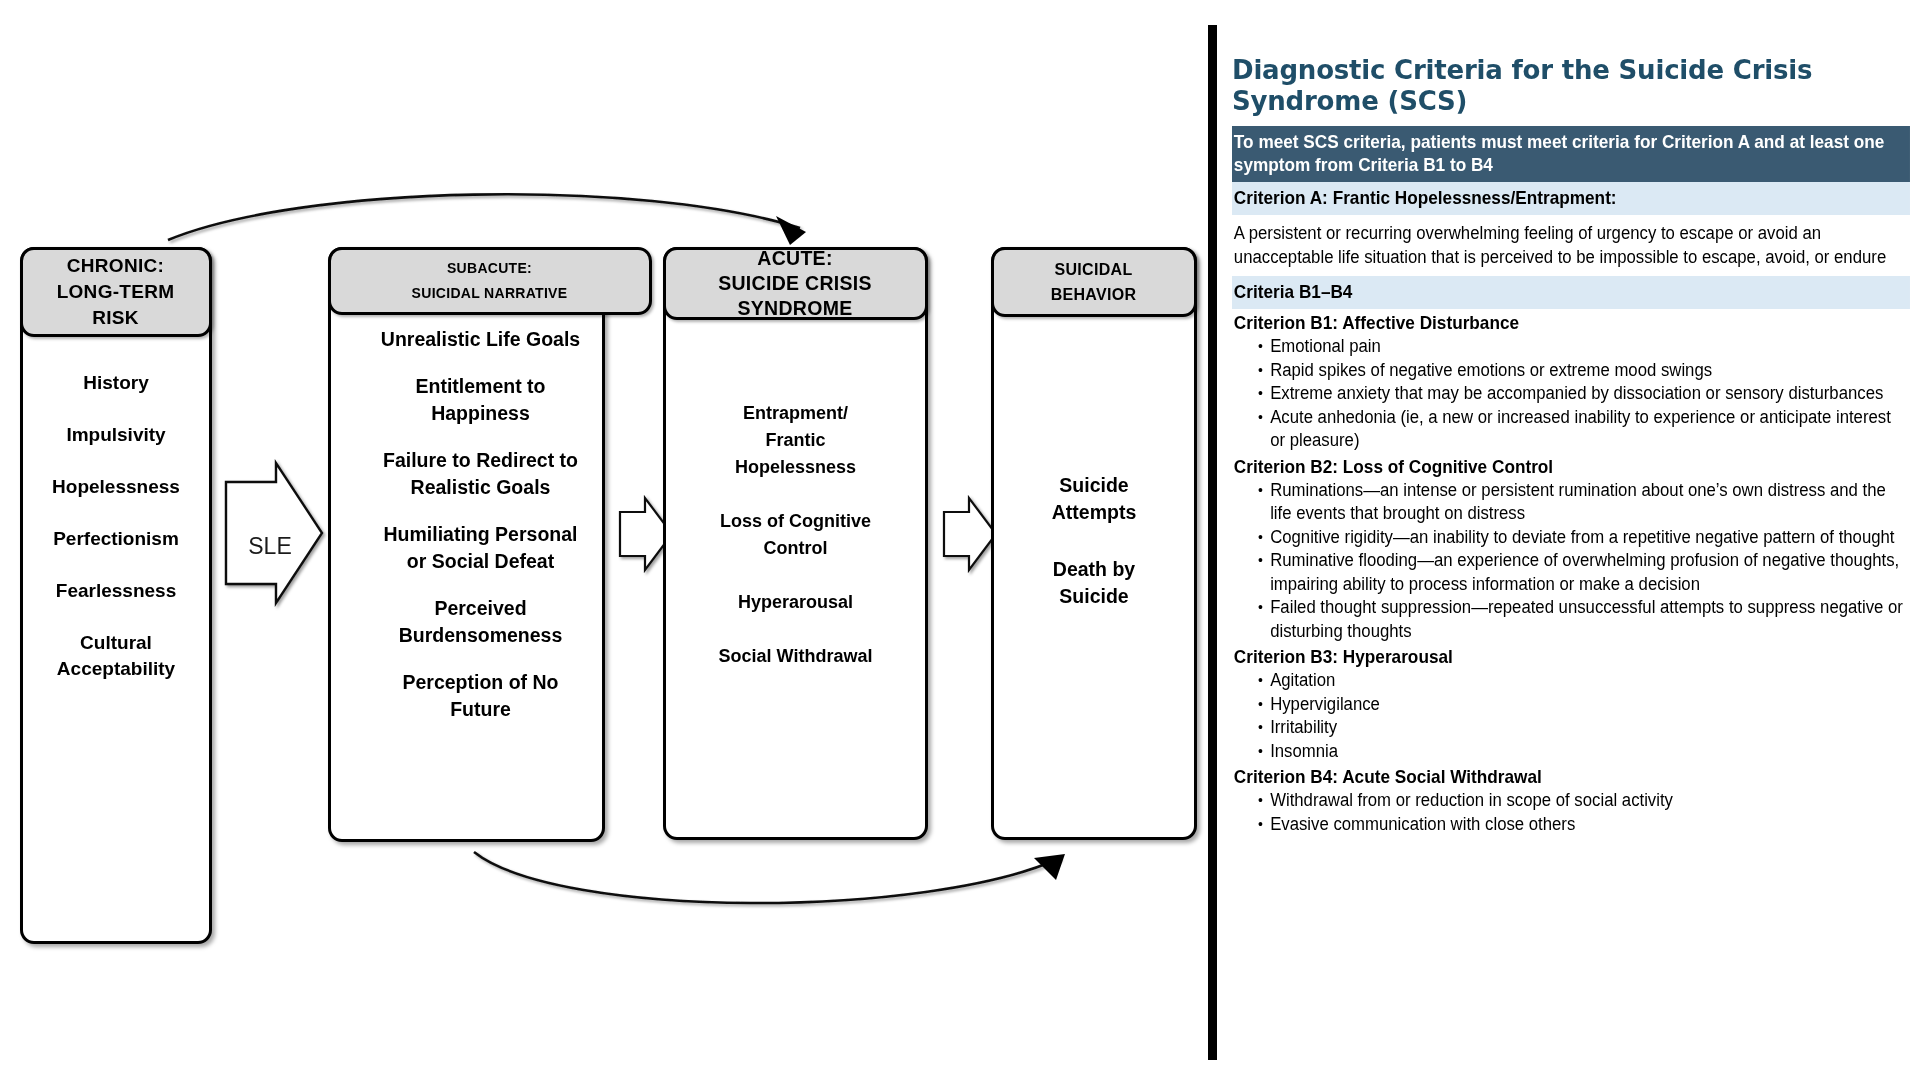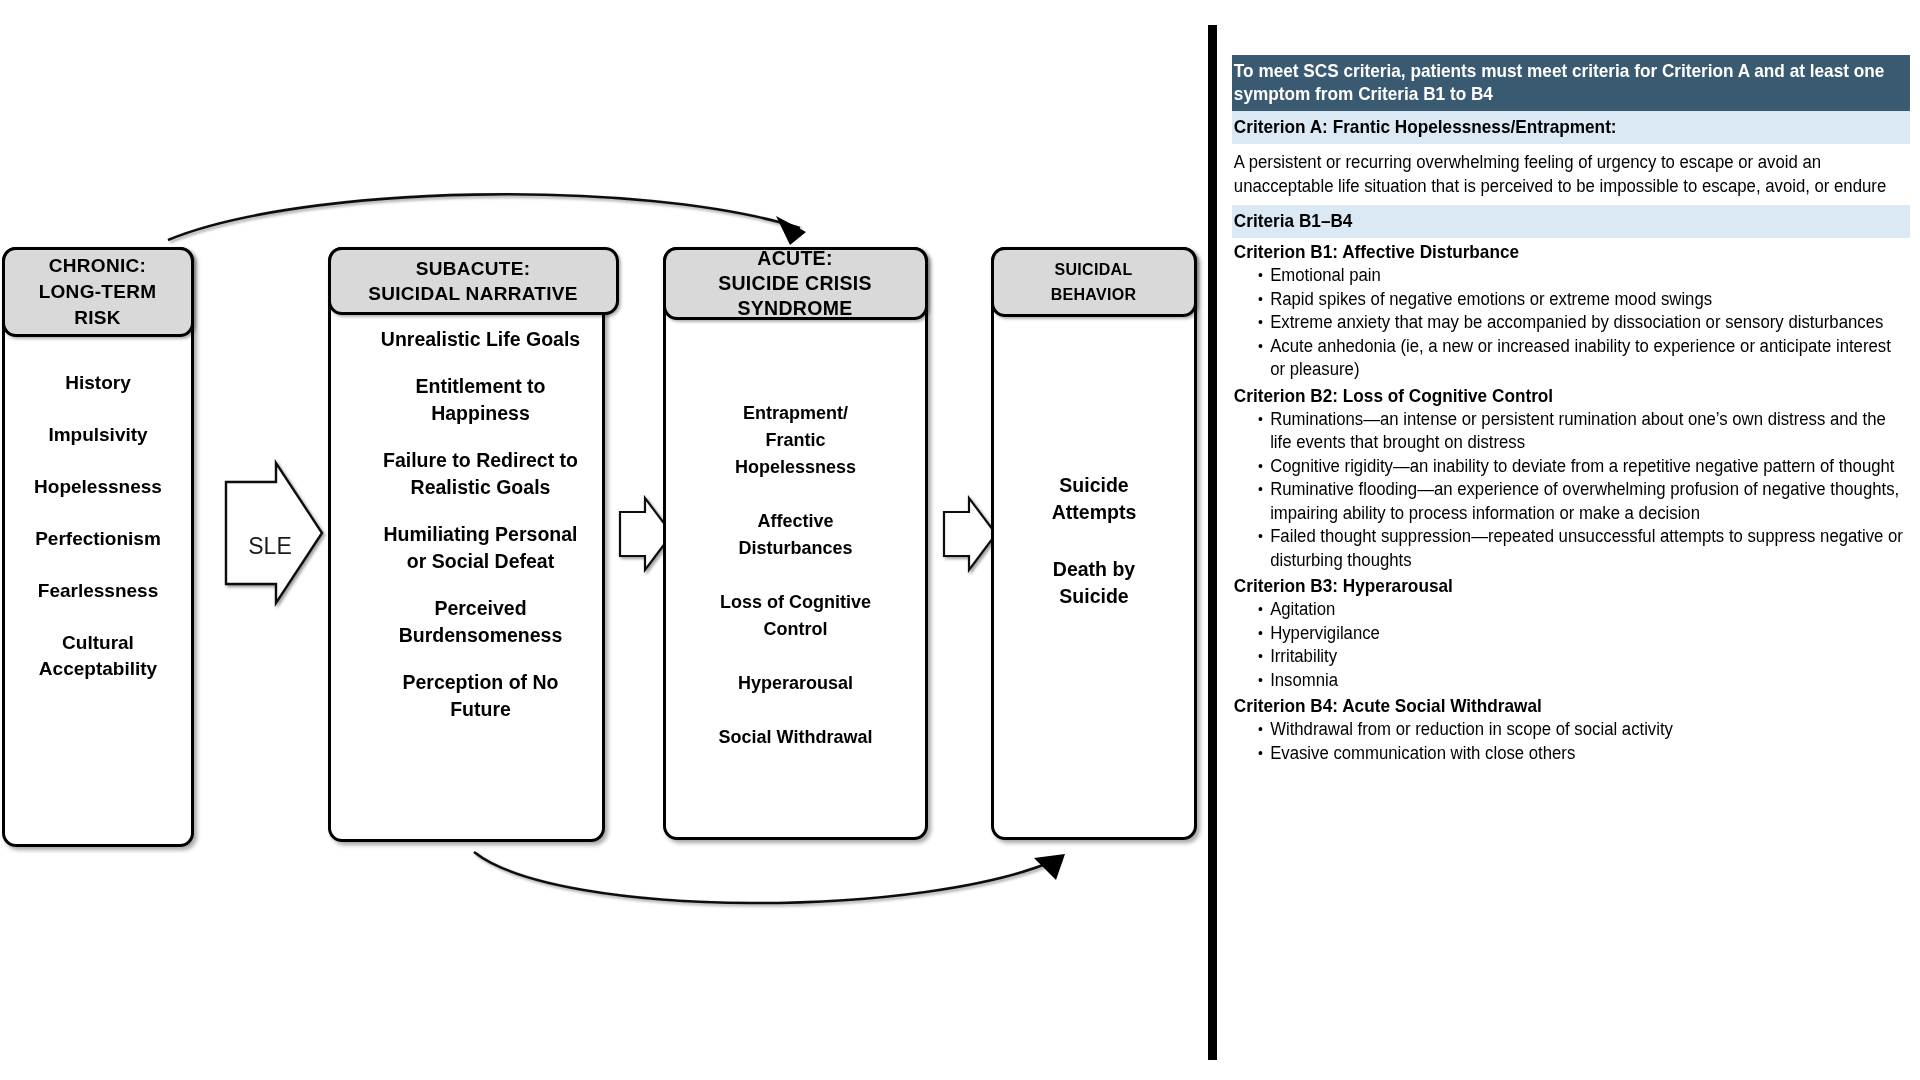--- a/index.html
+++ b/index.html
@@ -47,28 +47,28 @@
     display: flex;
     flex-direction: column;
     align-items: center;
     text-align: center;
     font-weight: bold;
     color: #000;
   }
   .stage-body .item { width: 100%; }
 
   
-  #stage1 { left: 2px; top: 247px; width: 192px; height: 600px; }
+  #stage1 { left: 20px; top: 247px; width: 192px; height: 697px; }
   #stage1 .stage-head { width: 192px; height: 90px; font-size: 19px; line-height: 26px; }
   #stage1 .stage-body { top: 120px; font-size: 19px; }
   #stage1 .item { margin-bottom: 26px; line-height: 26px; }
 
   
   #stage2 { left: 328px; top: 247px; width: 277px; height: 595px; }
-  #stage2 .stage-head { width: 291px; height: 68px; font-size: 19px; line-height: 25px; }
+  #stage2 .stage-head { width: 324px; height: 68px; font-size: 14px; line-height: 25px; }
   #stage2 .stage-body { top: 76px; font-size: 19.5px; }
   #stage2 .item { margin-bottom: 20px; line-height: 27px; padding-left: 28px; }
 
   
   #stage3 { left: 663px; top: 247px; width: 265px; height: 593px; }
   #stage3 .stage-head { width: 265px; height: 73px; font-size: 19.5px; line-height: 25px; }
   #stage3 .stage-body { top: 150px; font-size: 18px; }
   #stage3 .item { margin-bottom: 27px; line-height: 27px; }
 
   
@@ -245,21 +245,20 @@
     <div class="stage" id="stage3">
       <div class="stage-head">
         <div>
           <div>ACUTE:</div>
           <div>SUICIDE CRISIS</div>
           <div>SYNDROME</div>
         </div>
       </div>
       <div class="stage-body">
         <div class="item">Entrapment/<br>Frantic<br>Hopelessness</div>
-        <div class="item">Affective<br>Disturbances</div>
         <div class="item">Loss of Cognitive<br>Control</div>
         <div class="item">Hyperarousal</div>
         <div class="item">Social Withdrawal</div>
       </div>
     </div>
 
     <div class="stage" id="stage4">
       <div class="stage-head">
         <div>
           <div>SUICIDAL</div>
@@ -269,20 +268,21 @@
       <div class="stage-body">
         <div class="item">Suicide<br>Attempts</div>
         <div class="item">Death by<br>Suicide</div>
       </div>
     </div>
   </div>
 
   <div id="divider"></div>
 
   <div id="panel">
+    <div id="panel-title">Diagnostic Criteria for the Suicide Crisis Syndrome (SCS)</div>
 
     <div class="band-dark">To meet SCS criteria, patients must meet criteria for Criterion A and at least one symptom from Criteria B1 to B4</div>
 
     <div class="band-light">Criterion A: Frantic Hopelessness/Entrapment:</div>
 
     <div class="para">A persistent or recurring overwhelming feeling of urgency to escape or avoid an unacceptable life situation that is perceived to be impossible to escape, avoid, or endure</div>
 
     <div class="band-light">Criteria B1–B4</div>
 
     <div class="crit-head">Criterion B1: Affective Disturbance</div>

